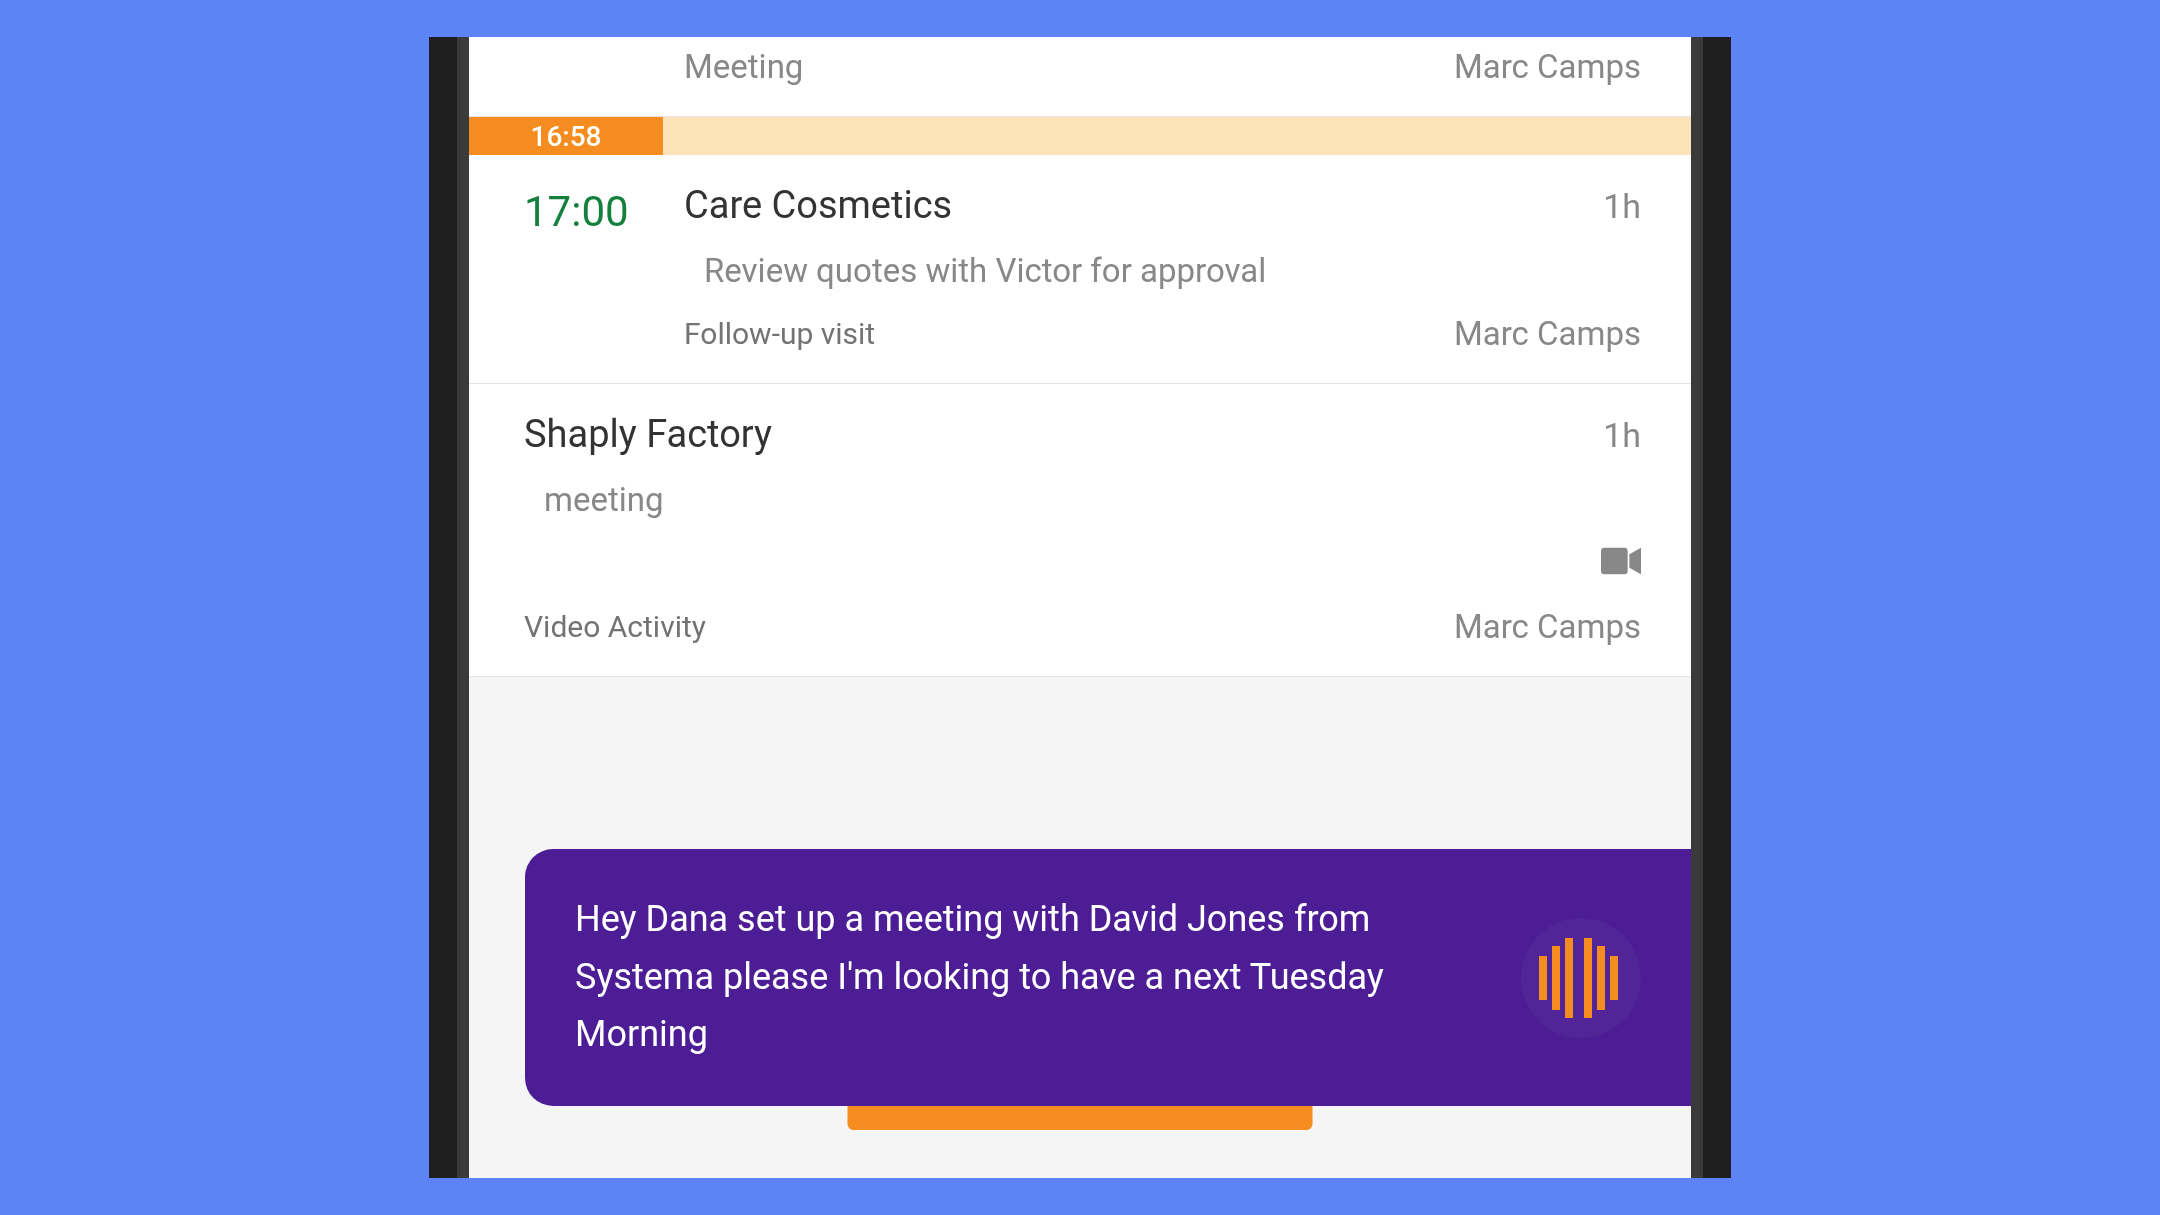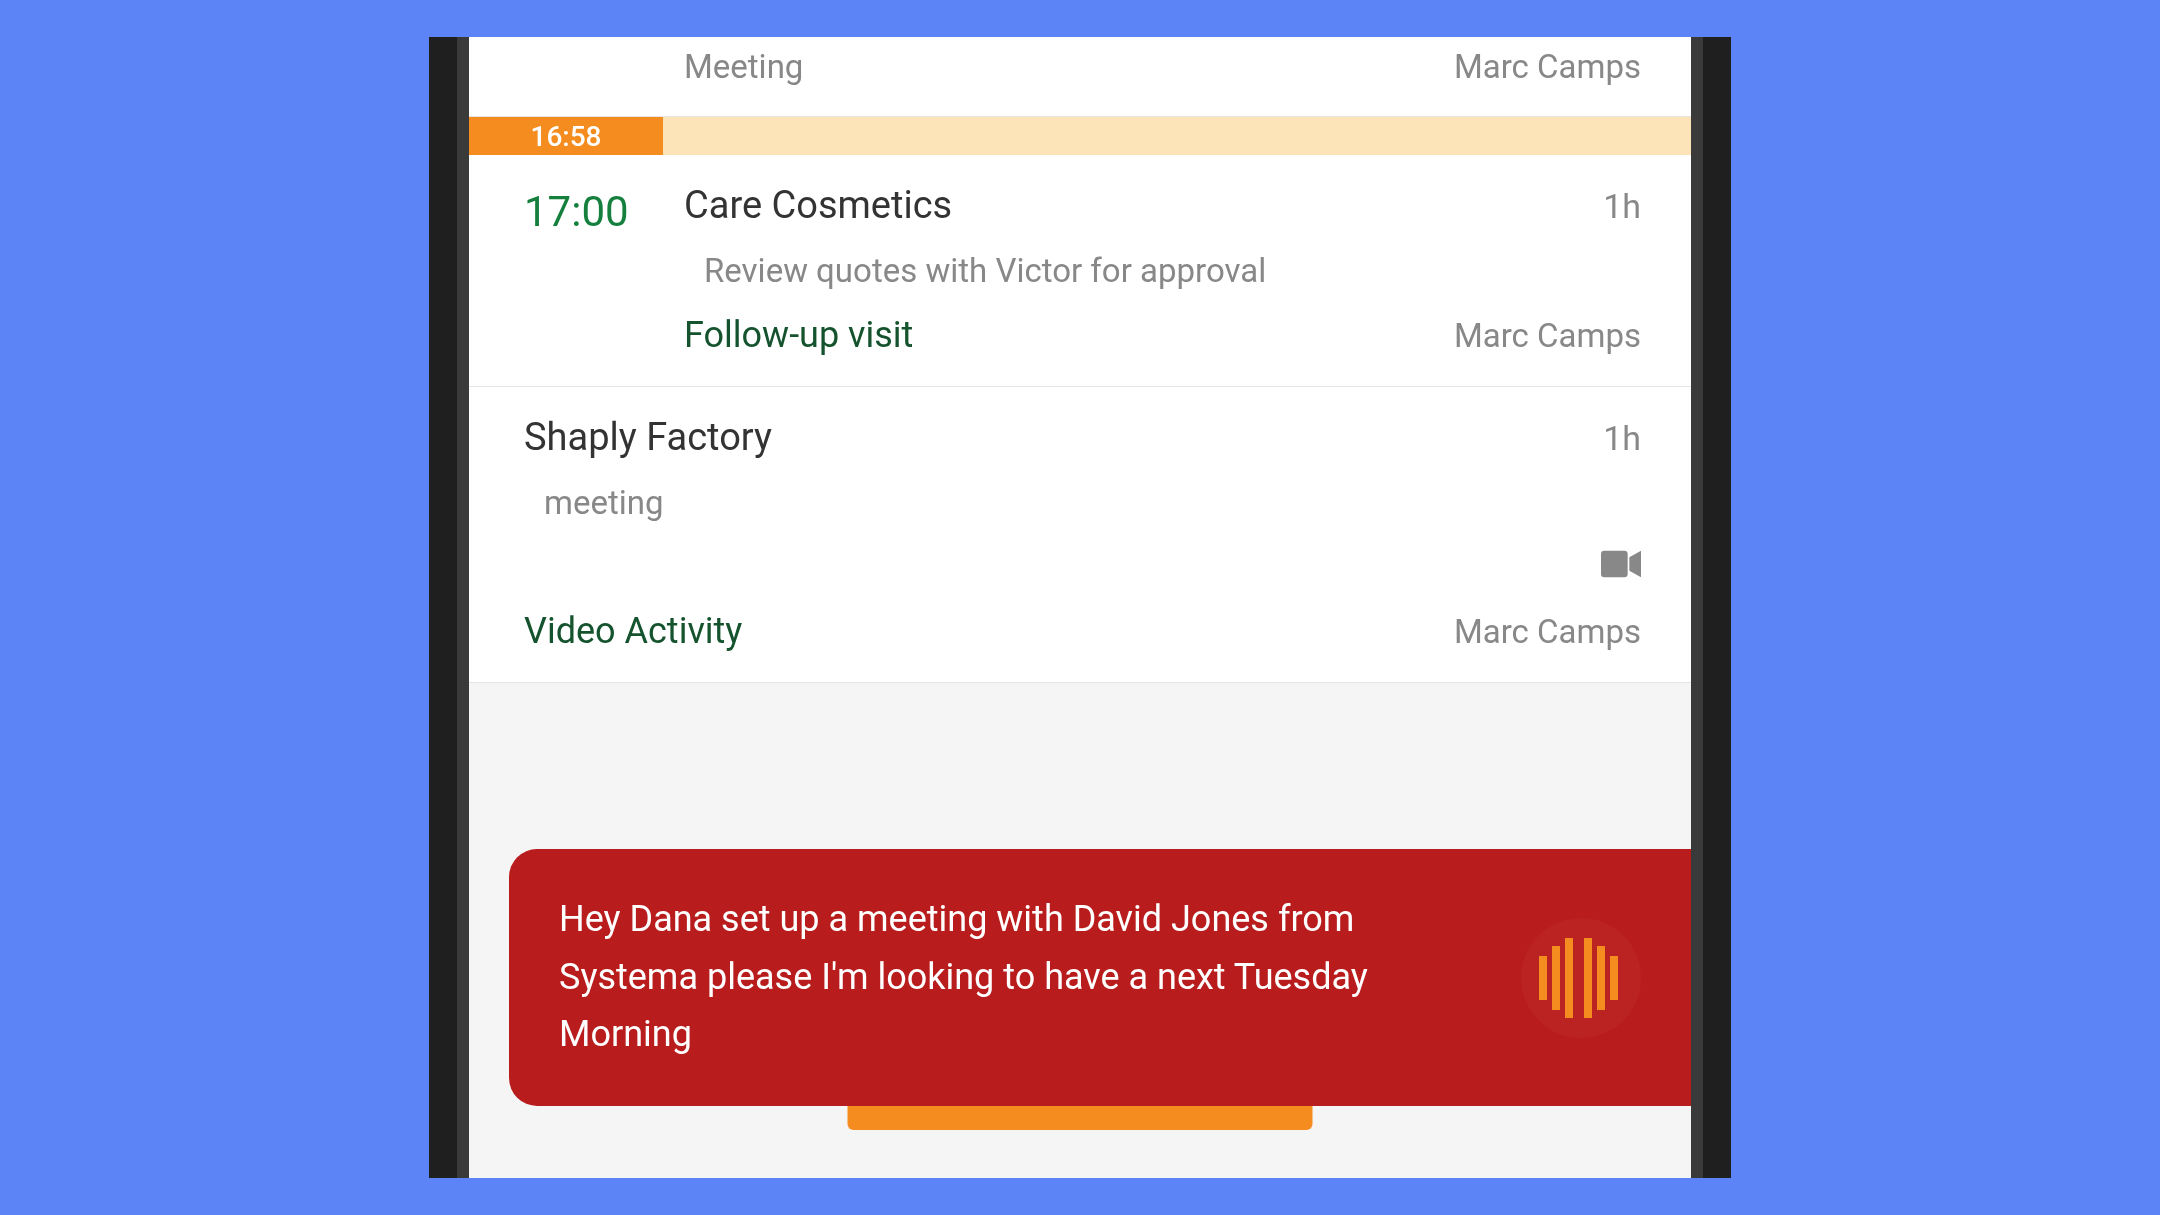--- a/index.html
+++ b/index.html
@@ -134,22 +134,22 @@
       margin-left: 20px;
     }
 
     .event-bottom-row {
       display: flex;
       justify-content: space-between;
       align-items: center;
     }
 
     .event-type {
-      font-size: 36px;
-      color: #14532d;
+      font-size: 30px;
+      color: #737373;
     }
 
     .event-owner {
       font-size: 33px;
       color: #888888;
     }
 
     .event-icon-row {
       text-align: right;
       padding: 4px 0;
@@ -160,24 +160,24 @@
     }
 
     .video-icon svg {
       width: 40px;
       height: 28px;
       fill: #888888;
     }
 
     .voice-overlay {
       position: absolute;
-      left: 40px;
+      left: 56px;
       right: 0;
       bottom: 72px;
-      background: #b91c1c;
+      background: #4c1d95;
       border-radius: 28px 0 0 28px;
       padding: 42px 50px 42px 50px;
       display: flex;
       align-items: center;
       gap: 40px;
       z-index: 10;
     }
 
     .voice-text {
       font-size: 36px;

